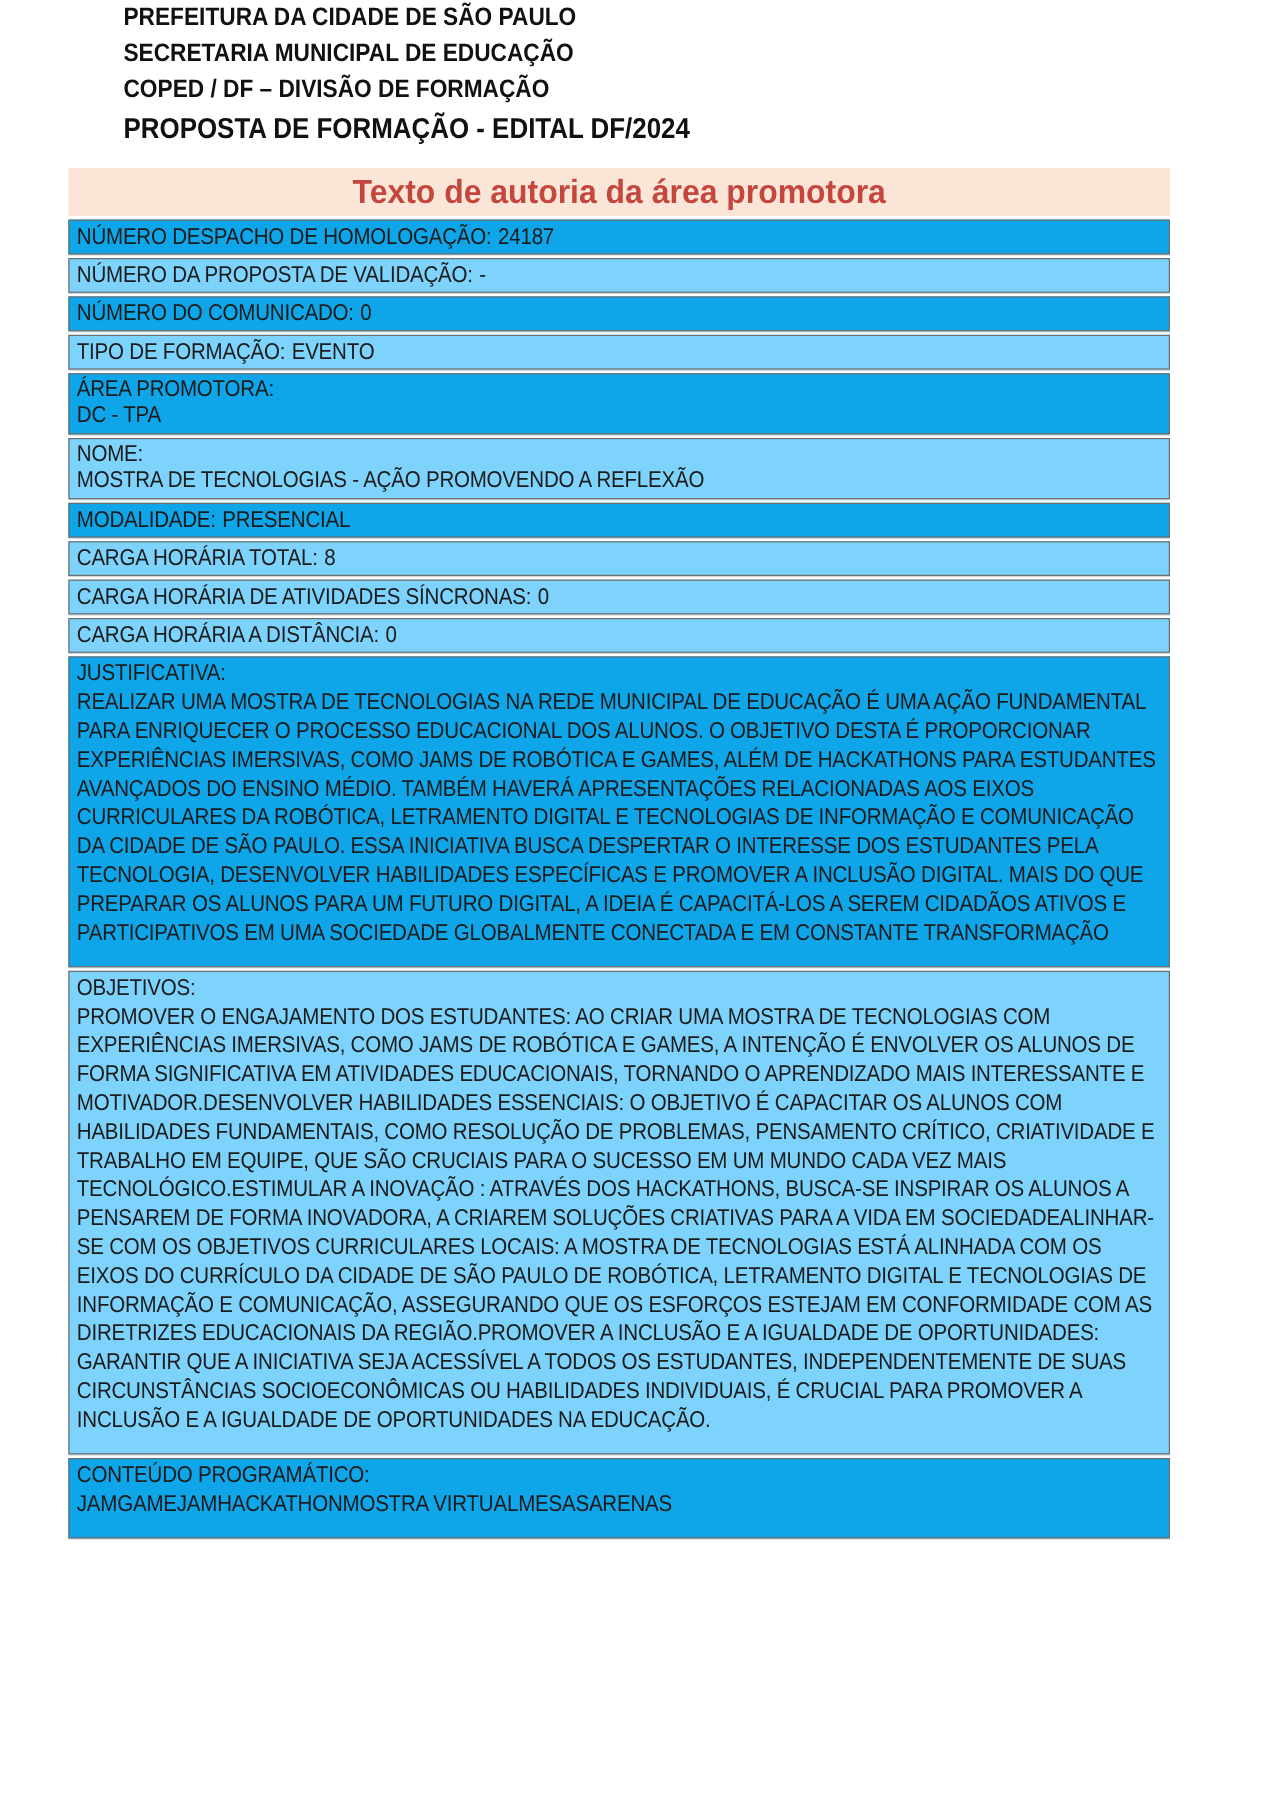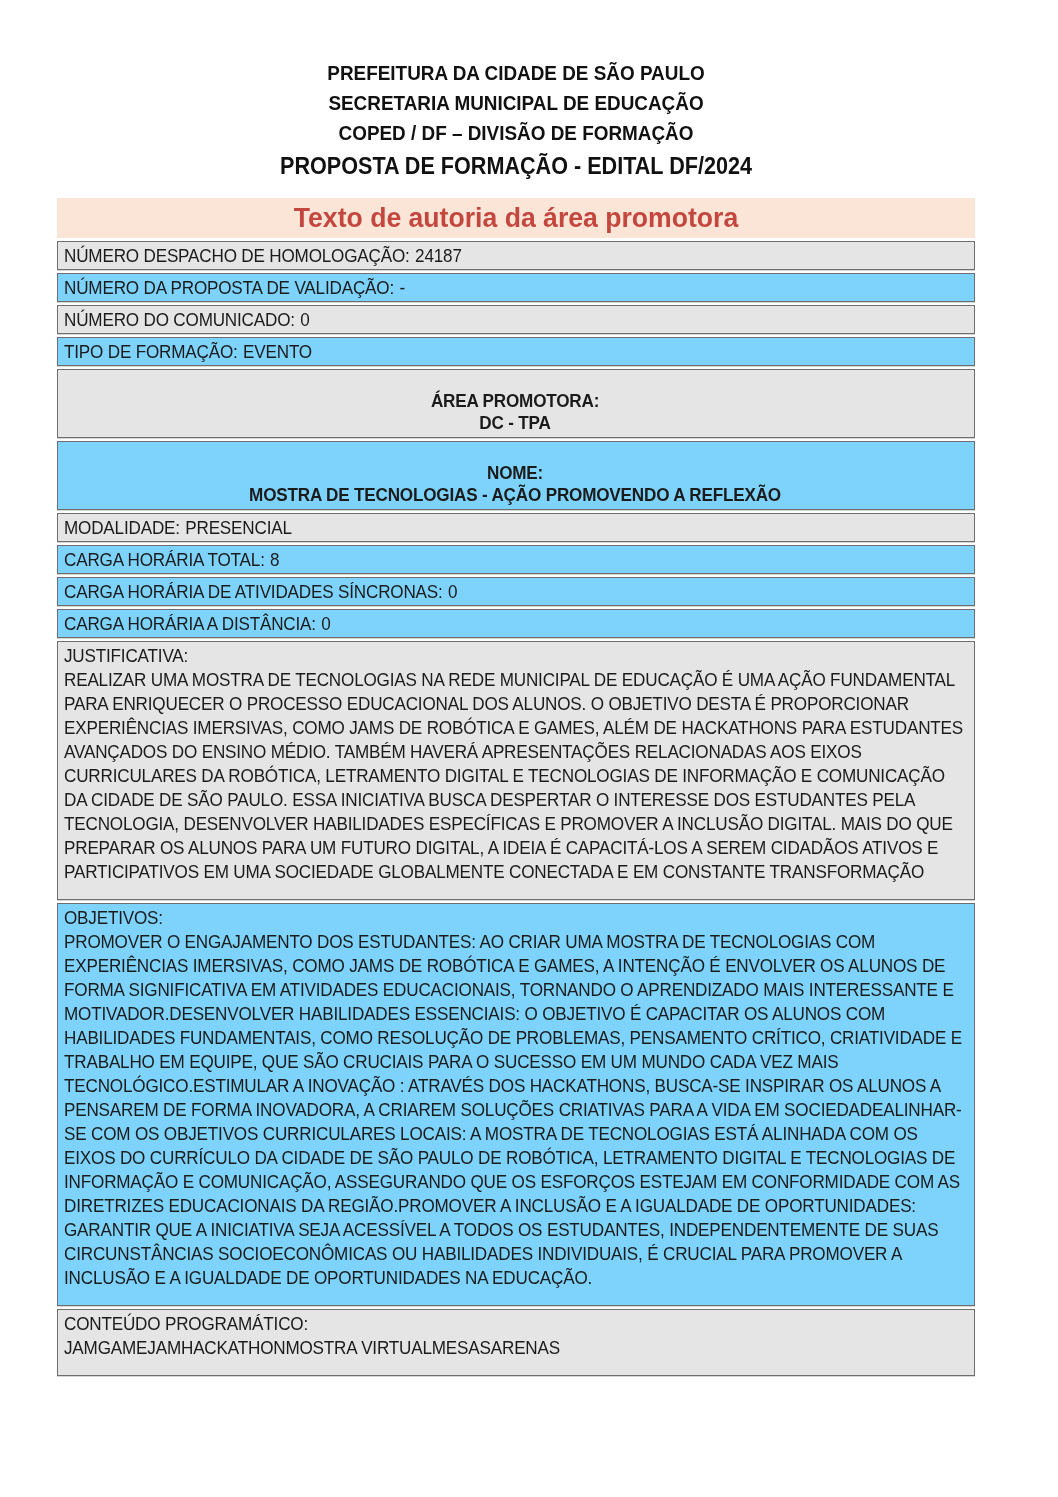--- a/index.html
+++ b/index.html
@@ -2,34 +2,34 @@
 <html><head>
 <meta charset="utf-8">
 <style>
   html,body{margin:0;padding:0;background:#ffffff;}
   .page{
     position:relative;width:1058px;height:1497px;background:#ffffff;
     font-family:"Liberation Sans",sans-serif;color:#1b1b1b;overflow:hidden;
   }
   .content{margin-left:57px;width:918px;}
   
-  .header{padding-top:58px;text-align:center;font-weight:bold;color:#111;}
+  .header{font-weight:bold;color:#111;}
   .hline{font-size:21px;line-height:30px;transform:scaleX(.9);transform-origin:50% 50%;}
   .hline.big{font-size:24px;line-height:36px;}
   
   .banner{margin:14px 0 3px 0;height:40px;background:#fbe5d6;text-align:center;}
   .banner-text{display:block;font-weight:bold;font-size:28px;line-height:40px;color:#c3473f;
     transform:scaleX(.95);transform-origin:50% 50%;}
   
-  .row{box-sizing:border-box;width:918px;border:1px solid #6e6e6e;background:#e5e5e5;
+  .row{box-sizing:border-box;width:918px;border:1px solid #6e6e6e;background:#0ea5e9;
     margin-bottom:3px;padding:2px 8px 2px 6px;font-size:19px;letter-spacing:-0.2px;
     box-shadow:0 1px 0 0 #d6d6d6;}
   .row.shaded{background:#7dd3fc;}
   .row.field{line-height:23px;}
-  .row.field.bold{font-weight:bold;line-height:22px;padding-top:20px;padding-bottom:3px;text-align:center;}
+  .row.field.bold{font-weight:normal;line-height:22px;padding-top:2px;padding-bottom:3px;}
   .cond{display:block;transform:scaleX(.9);transform-origin:0 50%;width:111.12%;white-space:nowrap;}
   .row.section{line-height:24px;padding-bottom:15px;}
   .row.section .cond{transform-origin:0 0;white-space:normal;}
   .row.section .cond.body{white-space:normal;}
   .row.section.cut{border-bottom:1px solid #c9c9c9;box-shadow:none;padding-bottom:16px;}
   .val{margin-left:6px;}
 </style>
 </head>
 <body>
 

